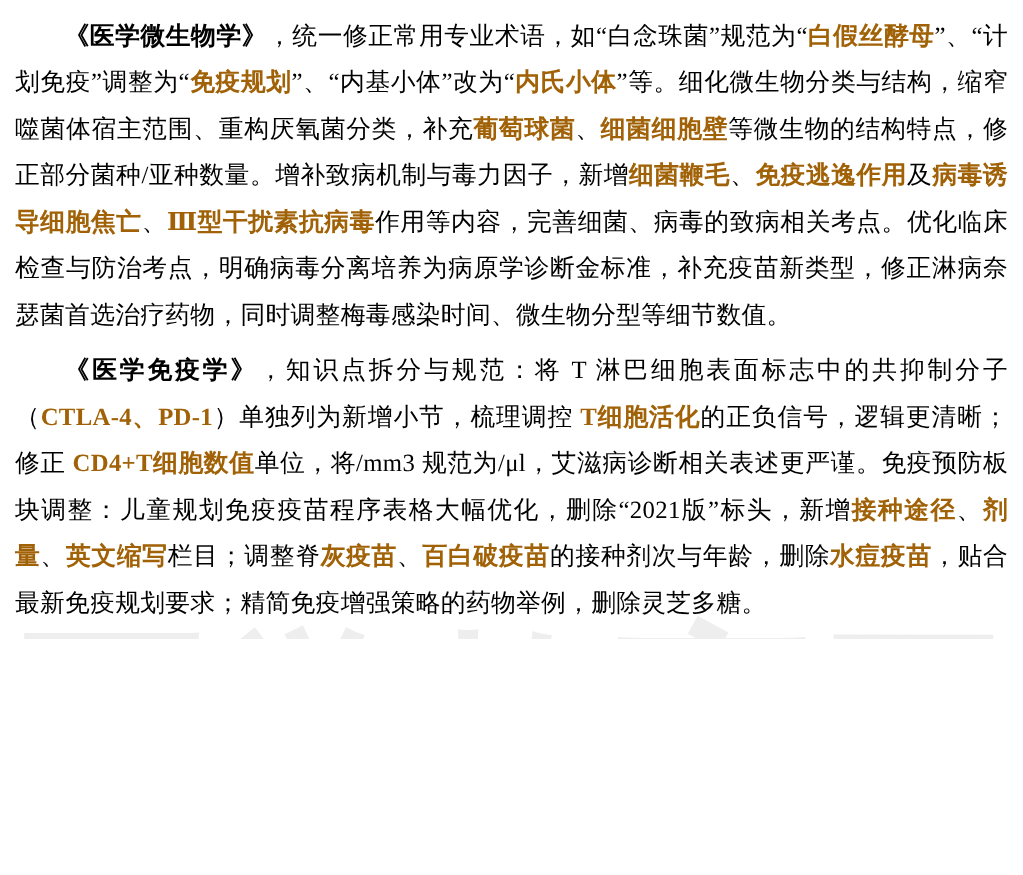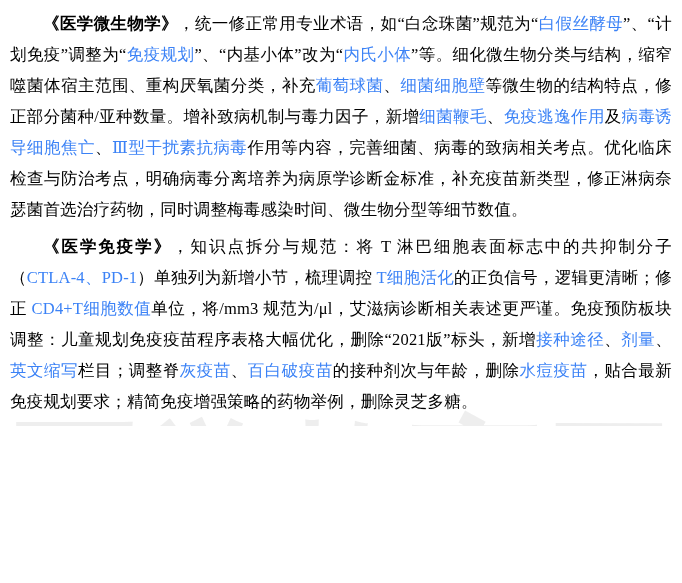--- a/index.html
+++ b/index.html
@@ -28,22 +28,22 @@
     line-height: 31px;
     text-align: justify;
     text-justify: inter-ideograph;
     margin: 0 0 6px 0;
     letter-spacing: 0.2px;
   }
   .indent {
     text-indent: 2em;
   }
   .red {
-    color: #3b82f6;
-    font-weight: normal;
+    color: #a16207;
+    font-weight: bold;
   }
   .title-bold {
     font-weight: bold;
     margin-top: 36px;
   }
   
   .watermark {
     position: absolute;
     left: 0;
     top: 0;

